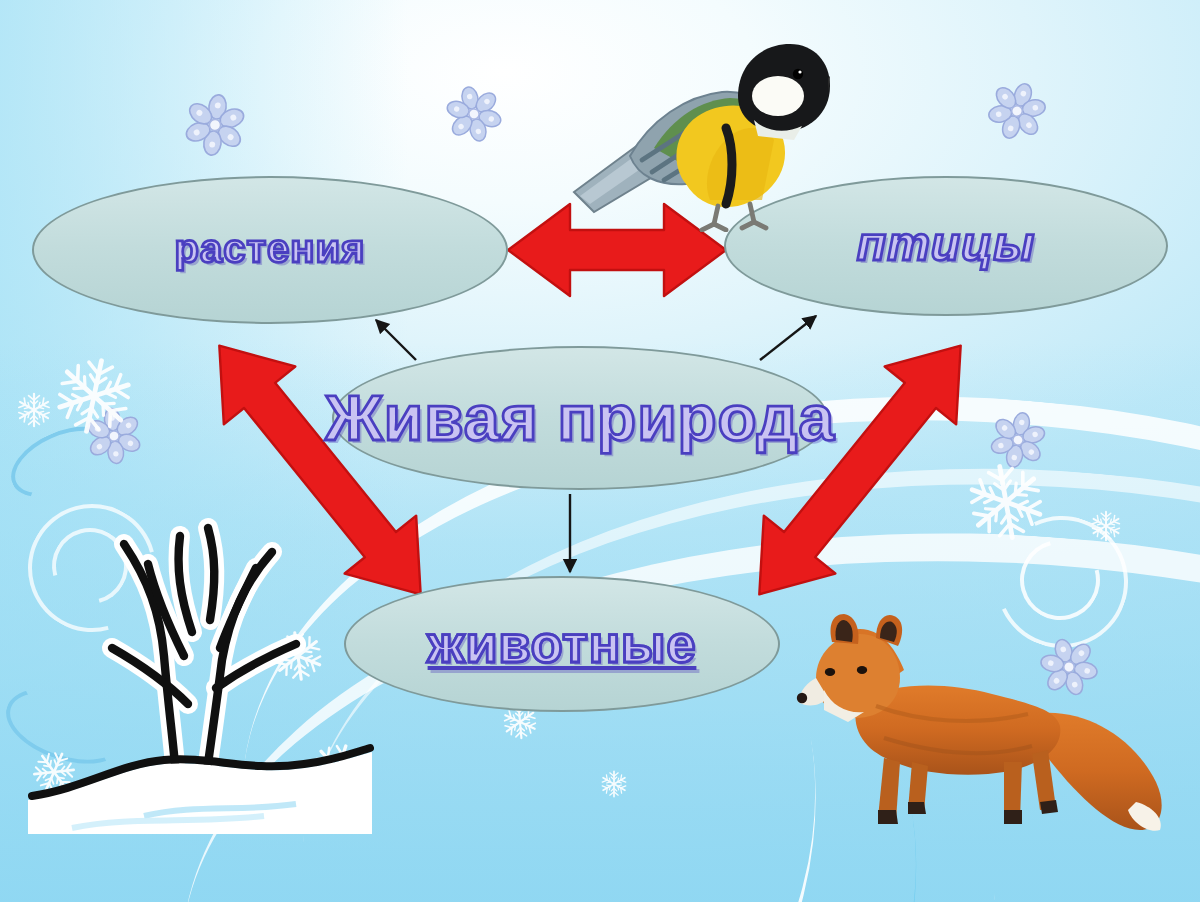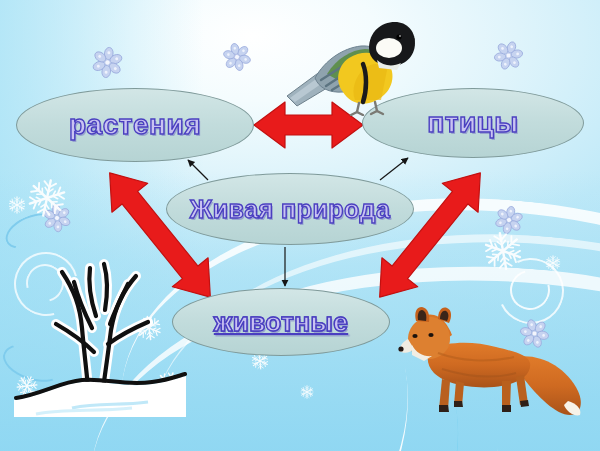--- a/index.html
+++ b/index.html
@@ -60,25 +60,25 @@
   .node .label{
     font-weight:bold;
     letter-spacing:.5px;
     color:#c9c3f2;
     -webkit-text-stroke:1.4px #4a3fc0;
     text-shadow:1.5px 1.5px 0 rgba(90,80,190,.38);
     white-space:nowrap;
     user-select:none;
   }
   #node-plants{left:16px;top:88px;width:238px;height:74px;}
-  #node-plants .label{font-size:28px;}
+  #node-plants .label{font-size:20px;}
   #node-birds{left:362px;top:88px;width:222px;height:70px;}
-  #node-birds .label{font-size:28px;}
+  #node-birds .label{font-size:24px;font-style:italic;}
   #node-center{left:166px;top:173px;width:248px;height:72px;}
-  #node-center .label{font-size:25px;}
+  #node-center .label{font-size:32px;}
   #node-animals{left:172px;top:288px;width:218px;height:68px;}
   #node-animals .label{font-size:26px;text-decoration:underline;}
 
   
   .layer{position:absolute;inset:0;pointer-events:none;}
 
   
   .art{position:absolute;}
   #bird{left:285px;top:8px;width:130px;height:108px;}
   #fox{left:398px;top:305px;width:190px;height:120px;}

